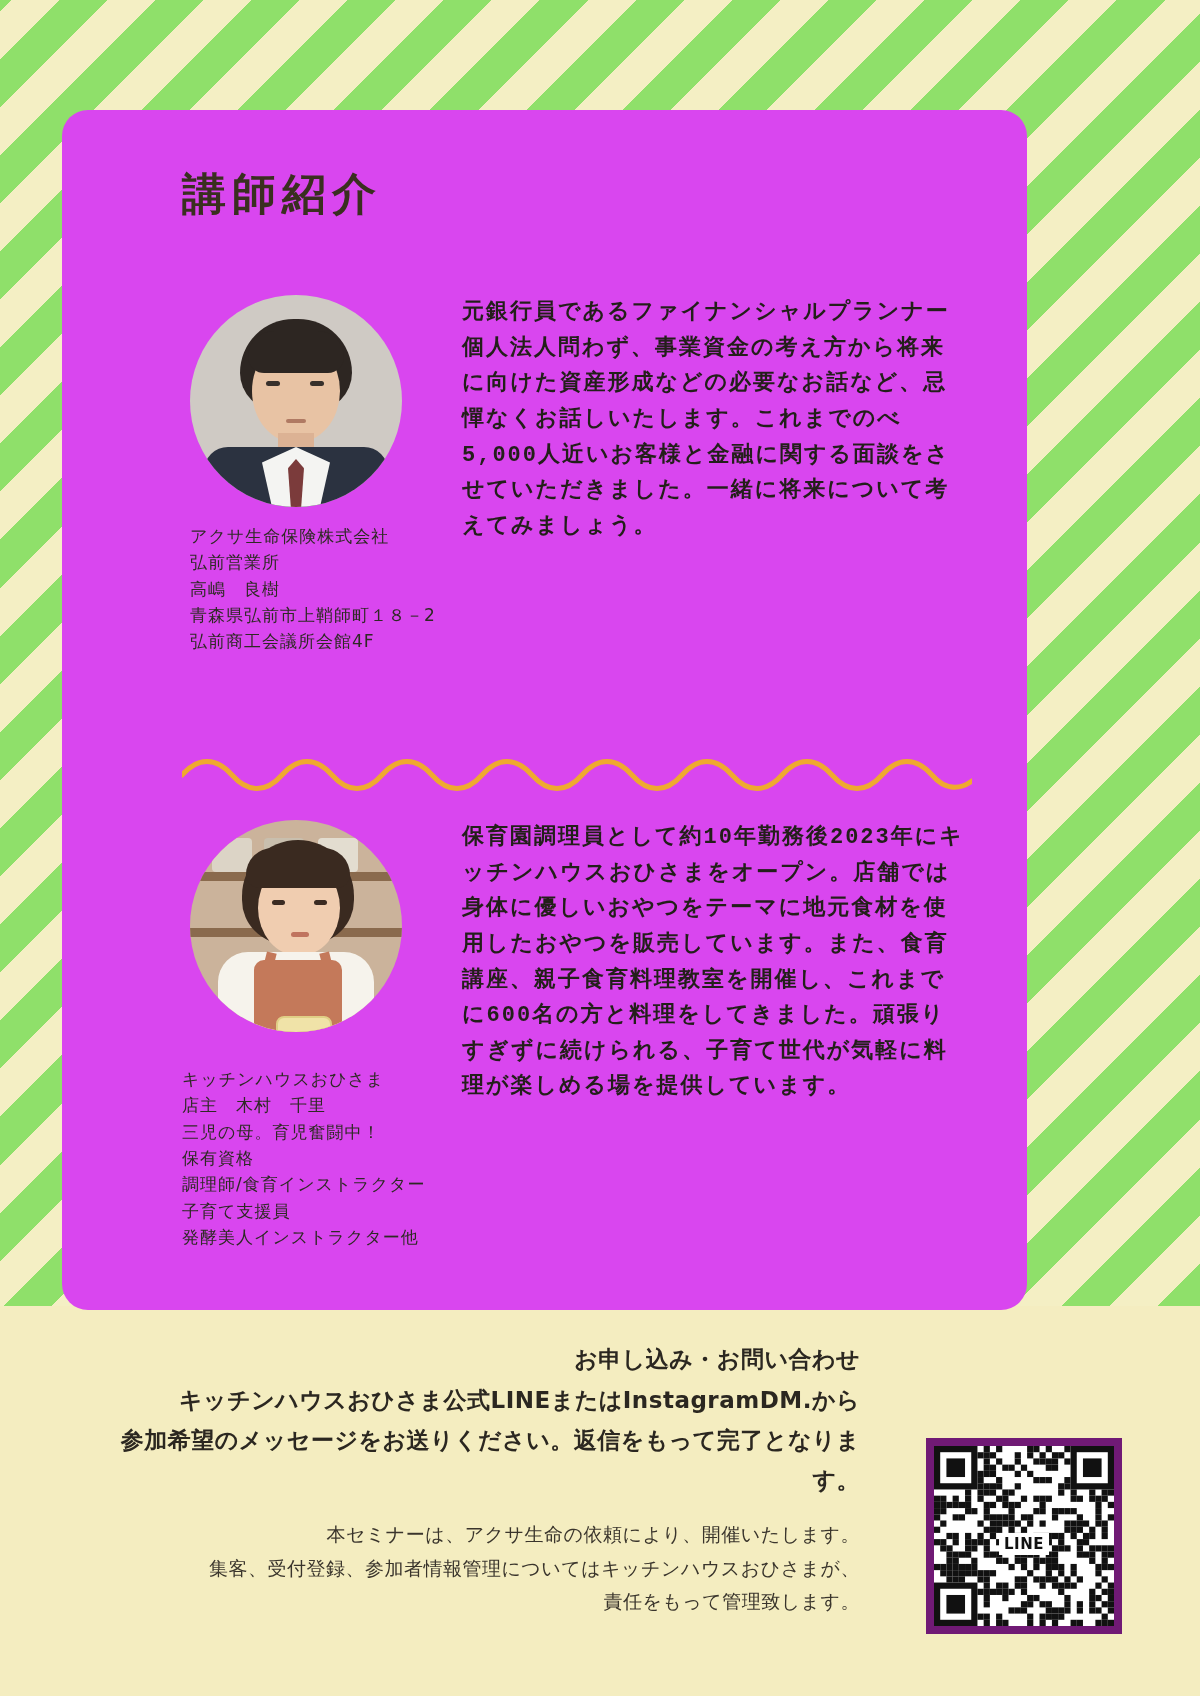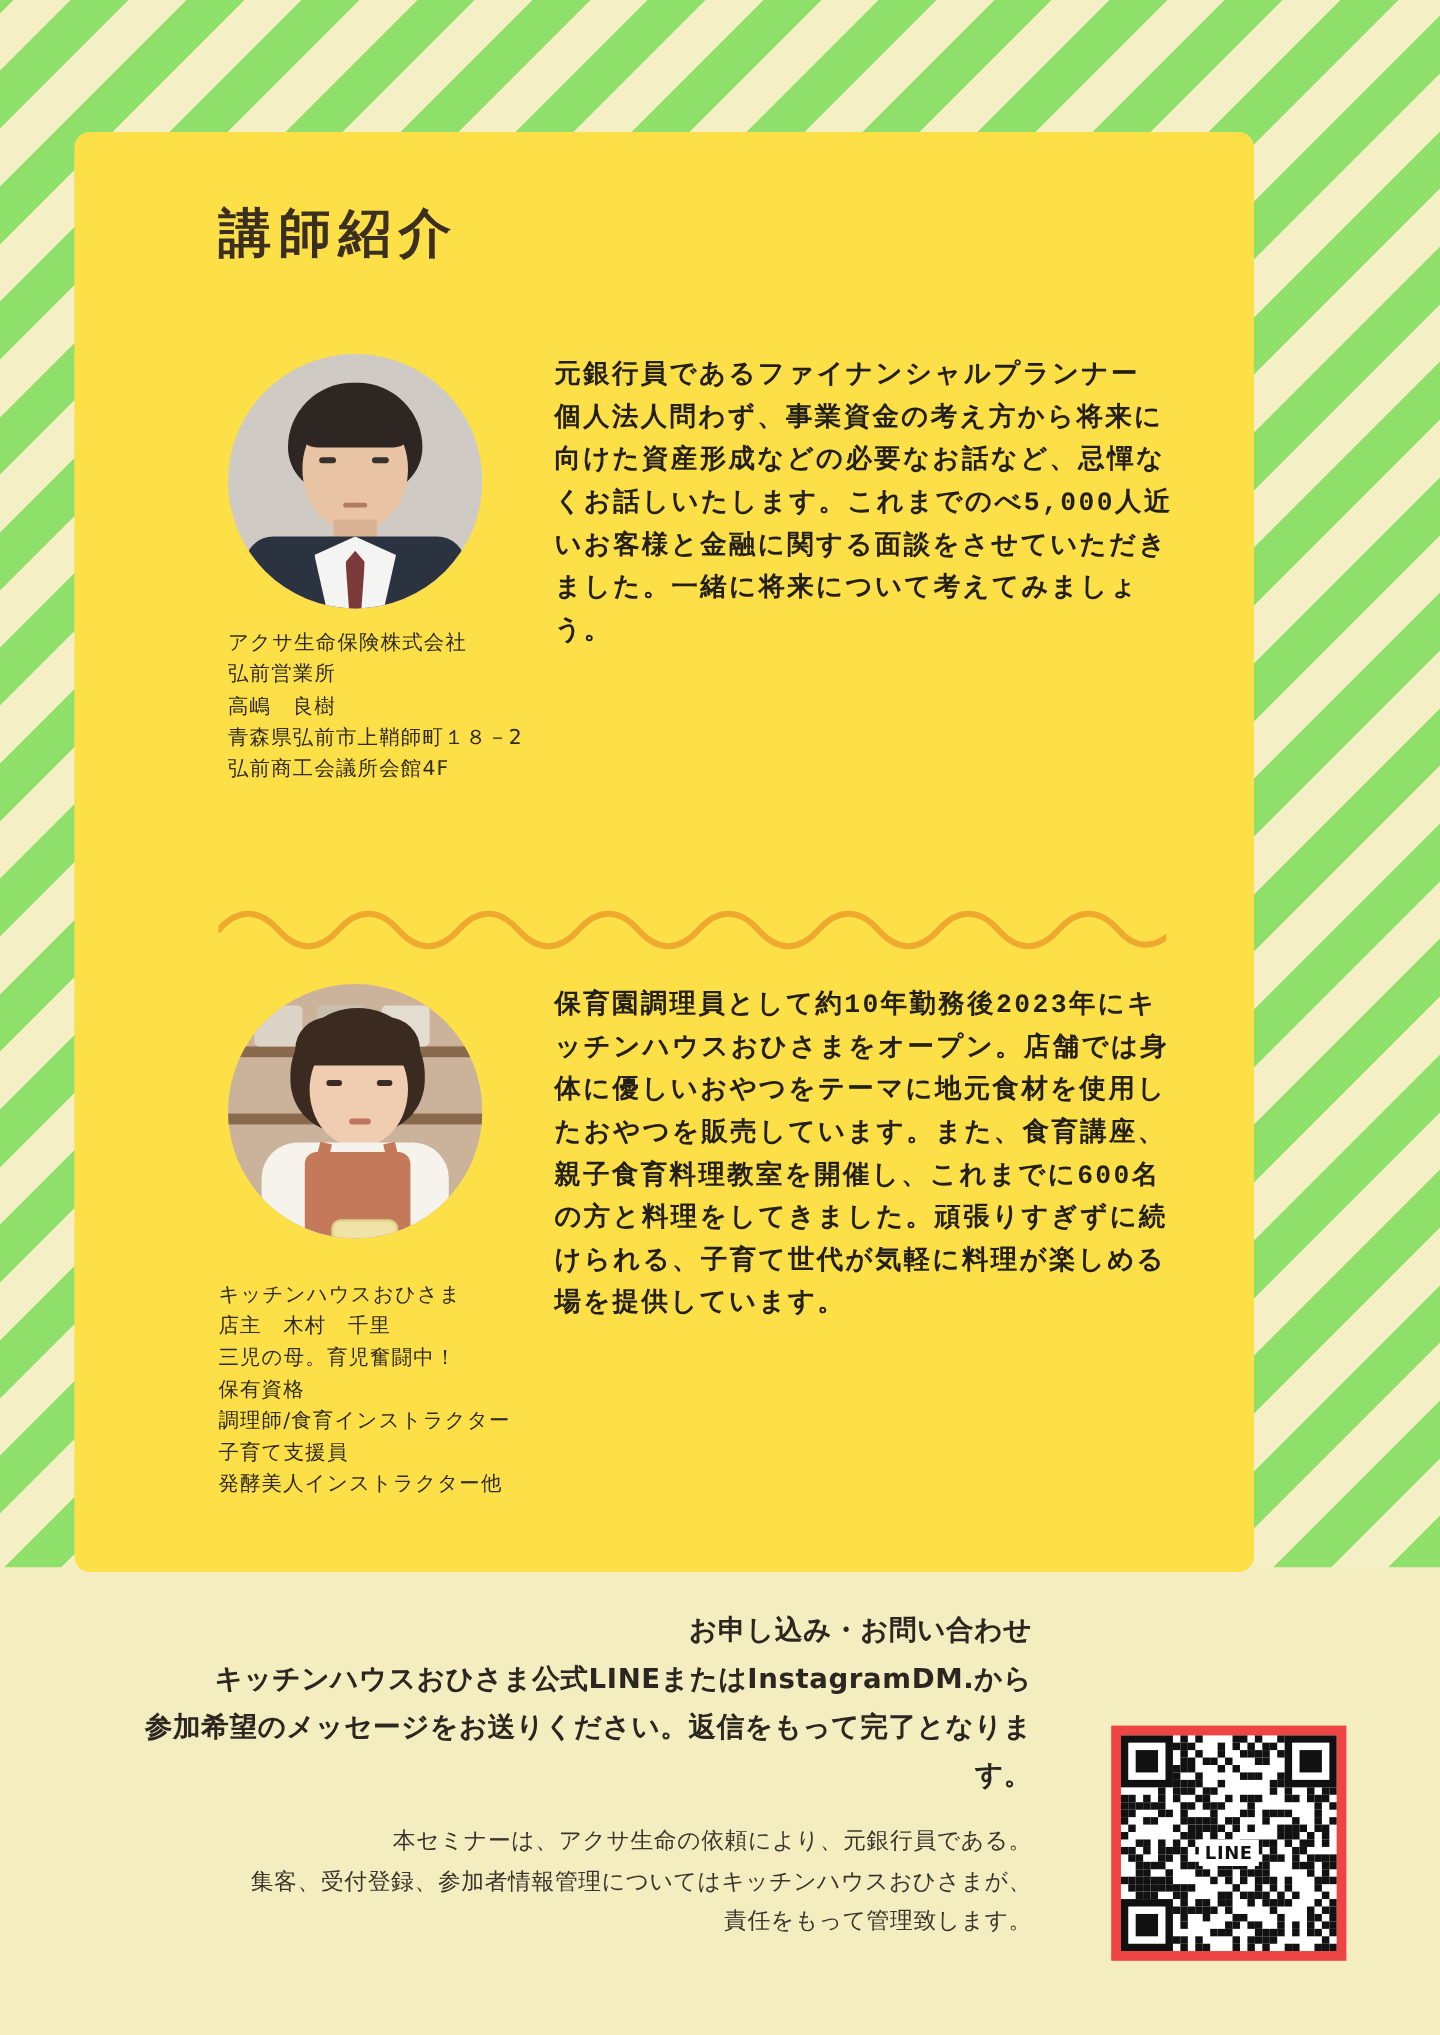--- a/index.html
+++ b/index.html
@@ -39,23 +39,22 @@
     background: #f4edc0;
   }
 
   
   .card {
     position: absolute;
     left: 62px;
     top: 110px;
     width: 965px;
     height: 1200px;
-    background: #fde047;
-    border-radius: 13px;
-    padding-left: 18px;
+    background: #d946ef;
+    border-radius: 26px;
   }
 
   .page-title {
     position: absolute;
     left: 120px;
     top: 55px;
     font-size: 44px;
     font-weight: bold;
     letter-spacing: 6px;
     color: #3a2f20;
@@ -192,21 +191,21 @@
     white-space: pre-line;
   }
 
   
   .qr-wrap {
     position: absolute;
     right: 78px;
     bottom: 62px;
     width: 196px;
     height: 196px;
-    background: #ef4444;
+    background: #701a75;
     padding: 8px;
     box-sizing: border-box;
   }
   .qr-canvas {
     width: 100%;
     height: 100%;
     position: relative;
   }
   .qr-label {
     position: absolute;
@@ -297,21 +296,21 @@
       <div class="body-text">保育園調理員として約10年勤務後2023年にキッチンハウスおひさまをオープン。店舗では身体に優しいおやつをテーマに地元食材を使用したおやつを販売しています。また、食育講座、親子食育料理教室を開催し、これまでに600名の方と料理をしてきました。頑張りすぎずに続けられる、子育て世代が気軽に料理が楽しめる場を提供しています。</div>
     </div>
   </div>
 
 </div>
 
 <div class="footer">
   <div class="footer-head">お申し込み・お問い合わせ
 キッチンハウスおひさま公式LINEまたはInstagramDM.から
 参加希望のメッセージをお送りください。返信をもって完了となります。</div>
-  <div class="footer-note">本セミナーは、アクサ生命の依頼により、元銀行員である。
+  <div class="footer-note">本セミナーは、アクサ生命の依頼により、開催いたします。
 集客、受付登録、参加者情報管理についてはキッチンハウスおひさまが、
 責任をもって管理致します。</div>
 </div>
 
 <div class="qr-wrap">
   <div class="qr-canvas" id="qr-canvas"><svg viewBox="0 0 180 180" width="100%" height="100%">
         <rect x="0" y="0" width="180" height="180" fill="#ffffff"></rect>
         <rect x="49.6551724137931" y="0" width="6.206896551724138" height="6.206896551724138" fill="#111111"></rect>
         <rect x="62.06896551724138" y="0" width="6.206896551724138" height="6.206896551724138" fill="#111111"></rect>
         <rect x="93.10344827586206" y="0" width="6.206896551724138" height="6.206896551724138" fill="#111111"></rect>

